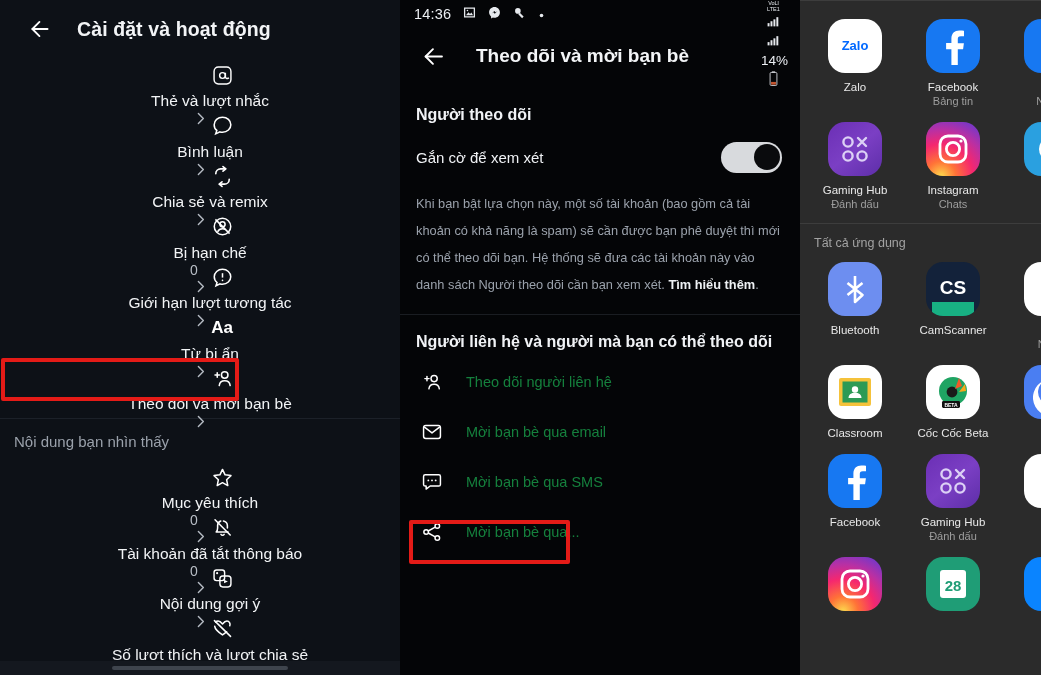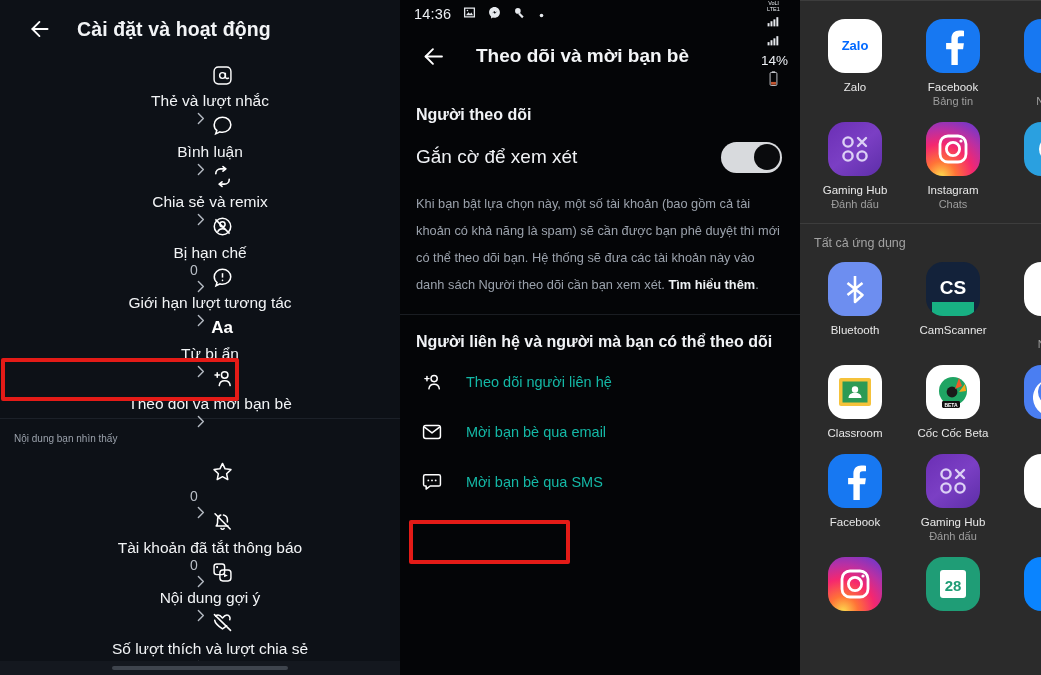--- a/index.html
+++ b/index.html
@@ -45,21 +45,21 @@
     margin-left: 44px;
   }
   .lp-label {
     margin-left: 20px; font-size: 15.5px; color: #f2f4f6;
     flex: 1 1 auto; white-space: nowrap;
   }
   .lp-count { font-size: 14px; color: #b9bfc7; margin-right: 12px; }
   .chev { color: #b5bbc3; flex: 0 0 auto; display:flex; }
   .lp-divider { height: 1px; background: #1c2129; margin: 5px 0 5px 0; }
   .lp-section-title {
-    font-size: 10px; color: #9aa1ab;
+    font-size: 15px; color: #9aa1ab;
     padding: 9px 0 10px 14px;
   }
   .lp-bottombar {
     position: absolute; left: 0; bottom: 0;
     width: 400px; height: 14px; background: #14181f;
   }
   .lp-bottombar::after {
     content: ""; position: absolute; left: 112px; top: 5px;
     width: 176px; height: 4px; border-radius: 2px; background: #3e444d;
   }
@@ -98,21 +98,21 @@
     font-size: 19px; font-weight: bold; color: #f3f5f7; margin-left: 26px;
   }
   .mp-sec-title {
     font-size: 16px; font-weight: bold; color: #f0f2f5;
     padding: 22px 0 0 16px;
   }
   .mp-toggle-row {
     display: flex; align-items: center; height: 54px;
     padding: 0 18px 0 16px; margin-top: 6px;
   }
-  .mp-toggle-label { font-size: 19px; color: #f0f2f5; }
+  .mp-toggle-label { font-size: 15px; color: #f0f2f5; }
   .toggle {
     margin-left: auto; width: 61px; height: 31px; border-radius: 16px;
     background: #d8dadd; position: relative;
   }
   .toggle::after {
     content: ""; position: absolute; right: 2.5px; top: 2.5px;
     width: 26px; height: 26px; border-radius: 50%;
     background: #0a0b0d;
   }
   .mp-desc {
@@ -122,21 +122,21 @@
   .mp-desc b { color: #eef1f4; }
   .mp-hr { height: 1px; background: #1a1d22; margin: 16px 0 0 0; }
   .mp-row {
     display: flex; align-items: center; height: 50px; padding: 0 16px;
     position: relative;
   }
   .mp-ic {
     width: 32px; flex: 0 0 32px; display: flex;
     align-items: center; justify-content: center; color: #fff;
   }
-  .mp-label { margin-left: 18px; font-size: 14.5px; color: #14b8a6; }
+  .mp-label { margin-left: 18px; font-size: 14.5px; color: #15803d; }
   .mp-list { margin-top: 6px; }
 
   
   .right-panel {
     flex: 1 1 auto; height: 675px; background: #2b2b2b;
     position: relative; overflow: hidden;
   }
   .rp-top-line { height: 1px; background: #3d3d3d; }
   .app-grid {
     display: grid; grid-template-columns: repeat(3, 98px);
@@ -303,20 +303,21 @@
     <div class="lp-divider"></div>
 
     <div class="lp-section-title">Nội dung bạn nhìn thấy</div>
 
     <div class="lp-row">
       <span class="lp-ic">
         <svg width="23" height="23" viewBox="0 0 24 24" fill="none" stroke="#fff" stroke-width="1.6" stroke-linejoin="round">
             <path d="m12 3.6 2.7 5.6 6.1.8-4.5 4.3 1.2 6.1L12 17.4 6.5 20.4l1.2-6.1L3.2 10l6.1-.8Z"></path>
           </svg>
       </span>
+      <span class="lp-label">Mục yêu thích</span>
       <span class="lp-count">0</span>
       <span class="chev">
           <svg width="17" height="17" viewBox="0 0 24 24" fill="none" stroke="#b5bbc3" stroke-width="2" stroke-linecap="round" stroke-linejoin="round">
             <path d="m9 5 7 7-7 7"></path>
           </svg>
         </span>
     </div>
 
     <div class="lp-row">
       <span class="lp-ic">
@@ -503,20 +504,31 @@
         <span class="mp-ic">
           <svg width="22" height="22" viewBox="0 0 24 24" fill="none" stroke="#fff" stroke-width="1.6" stroke-linejoin="round">
               <path d="M4.6 4.2h14.8a1.8 1.8 0 0 1 1.8 1.8v8.6a1.8 1.8 0 0 1-1.8 1.8H10l-4.4 3.3v-3.3H4.6a1.8 1.8 0 0 1-1.8-1.8V6a1.8 1.8 0 0 1 1.8-1.8Z"></path>
               <circle cx="8" cy="10.3" r="1" fill="#fff" stroke="none"></circle>
               <circle cx="12" cy="10.3" r="1" fill="#fff" stroke="none"></circle>
               <circle cx="16" cy="10.3" r="1" fill="#fff" stroke="none"></circle>
             </svg>
         </span>
         <span class="mp-label">Mời bạn bè qua SMS</span>
       </div>
+      <div class="mp-row">
+        <span class="mp-ic">
+          <svg width="22" height="22" viewBox="0 0 24 24" fill="none" stroke="#fff" stroke-width="1.6">
+              <circle cx="17.8" cy="5.4" r="2.5"></circle>
+              <circle cx="17.8" cy="18.6" r="2.5"></circle>
+              <circle cx="5.6" cy="12" r="2.5"></circle>
+              <path d="m7.9 10.9 7.6-4.2M7.9 13.1l7.6 4.2"></path>
+            </svg>
+        </span>
+        <span class="mp-label">Mời bạn bè qua...</span>
+      </div>
     </div>
 
     <div class="hl-mid"></div>
   </div>
 
   <div class="right-panel">
     <div class="rp-top-line"></div>
 
     <div class="app-grid">
 

